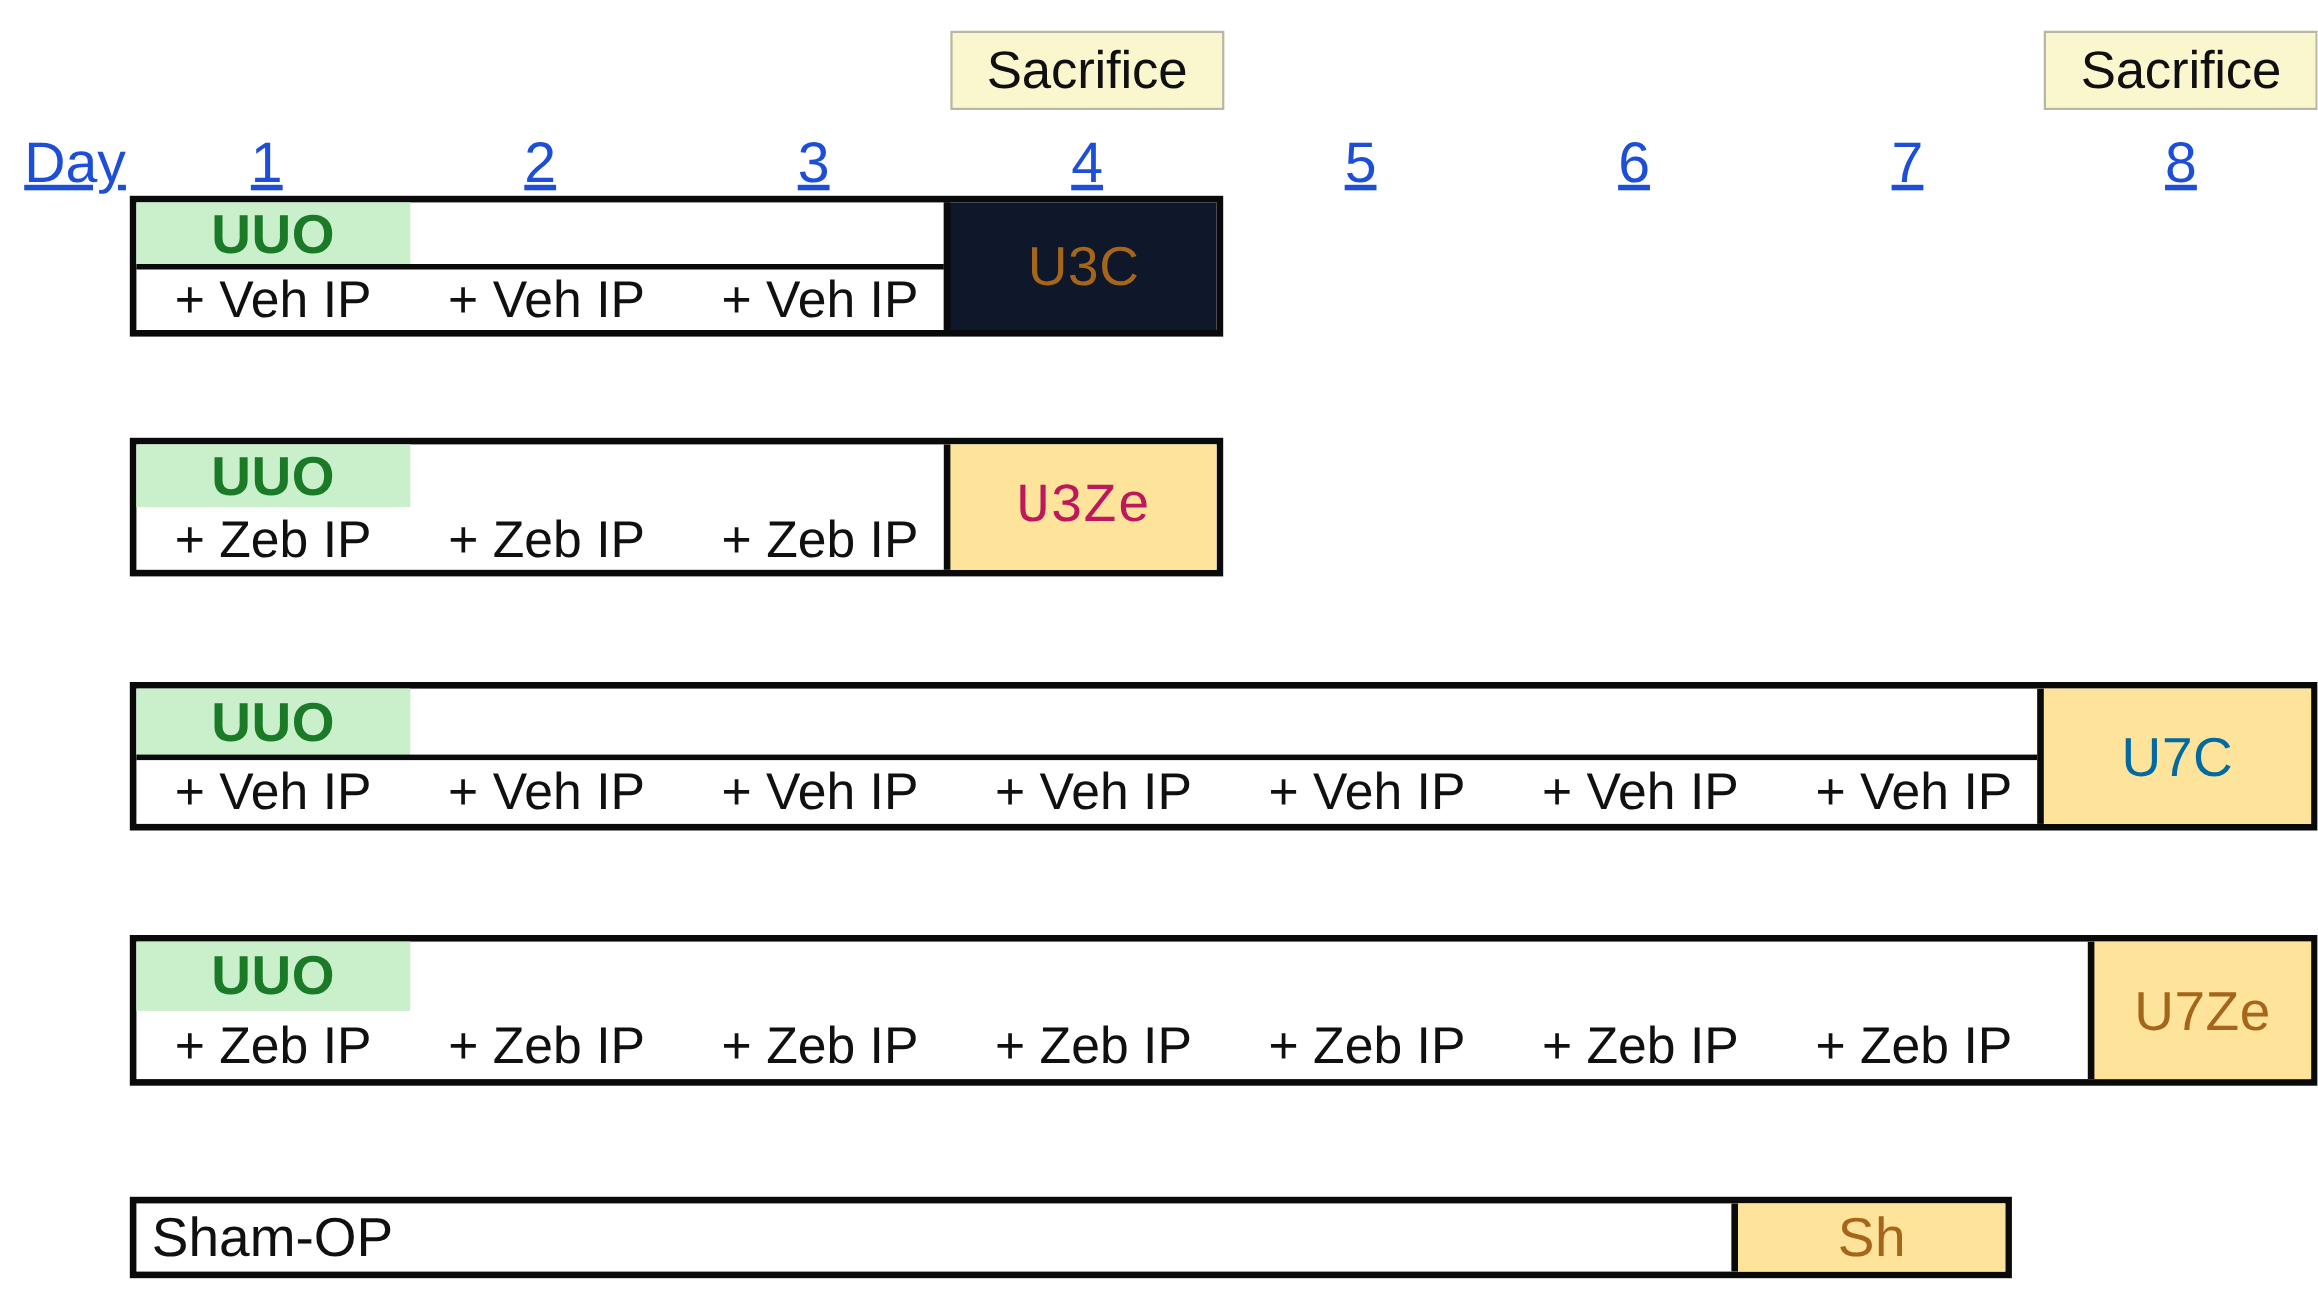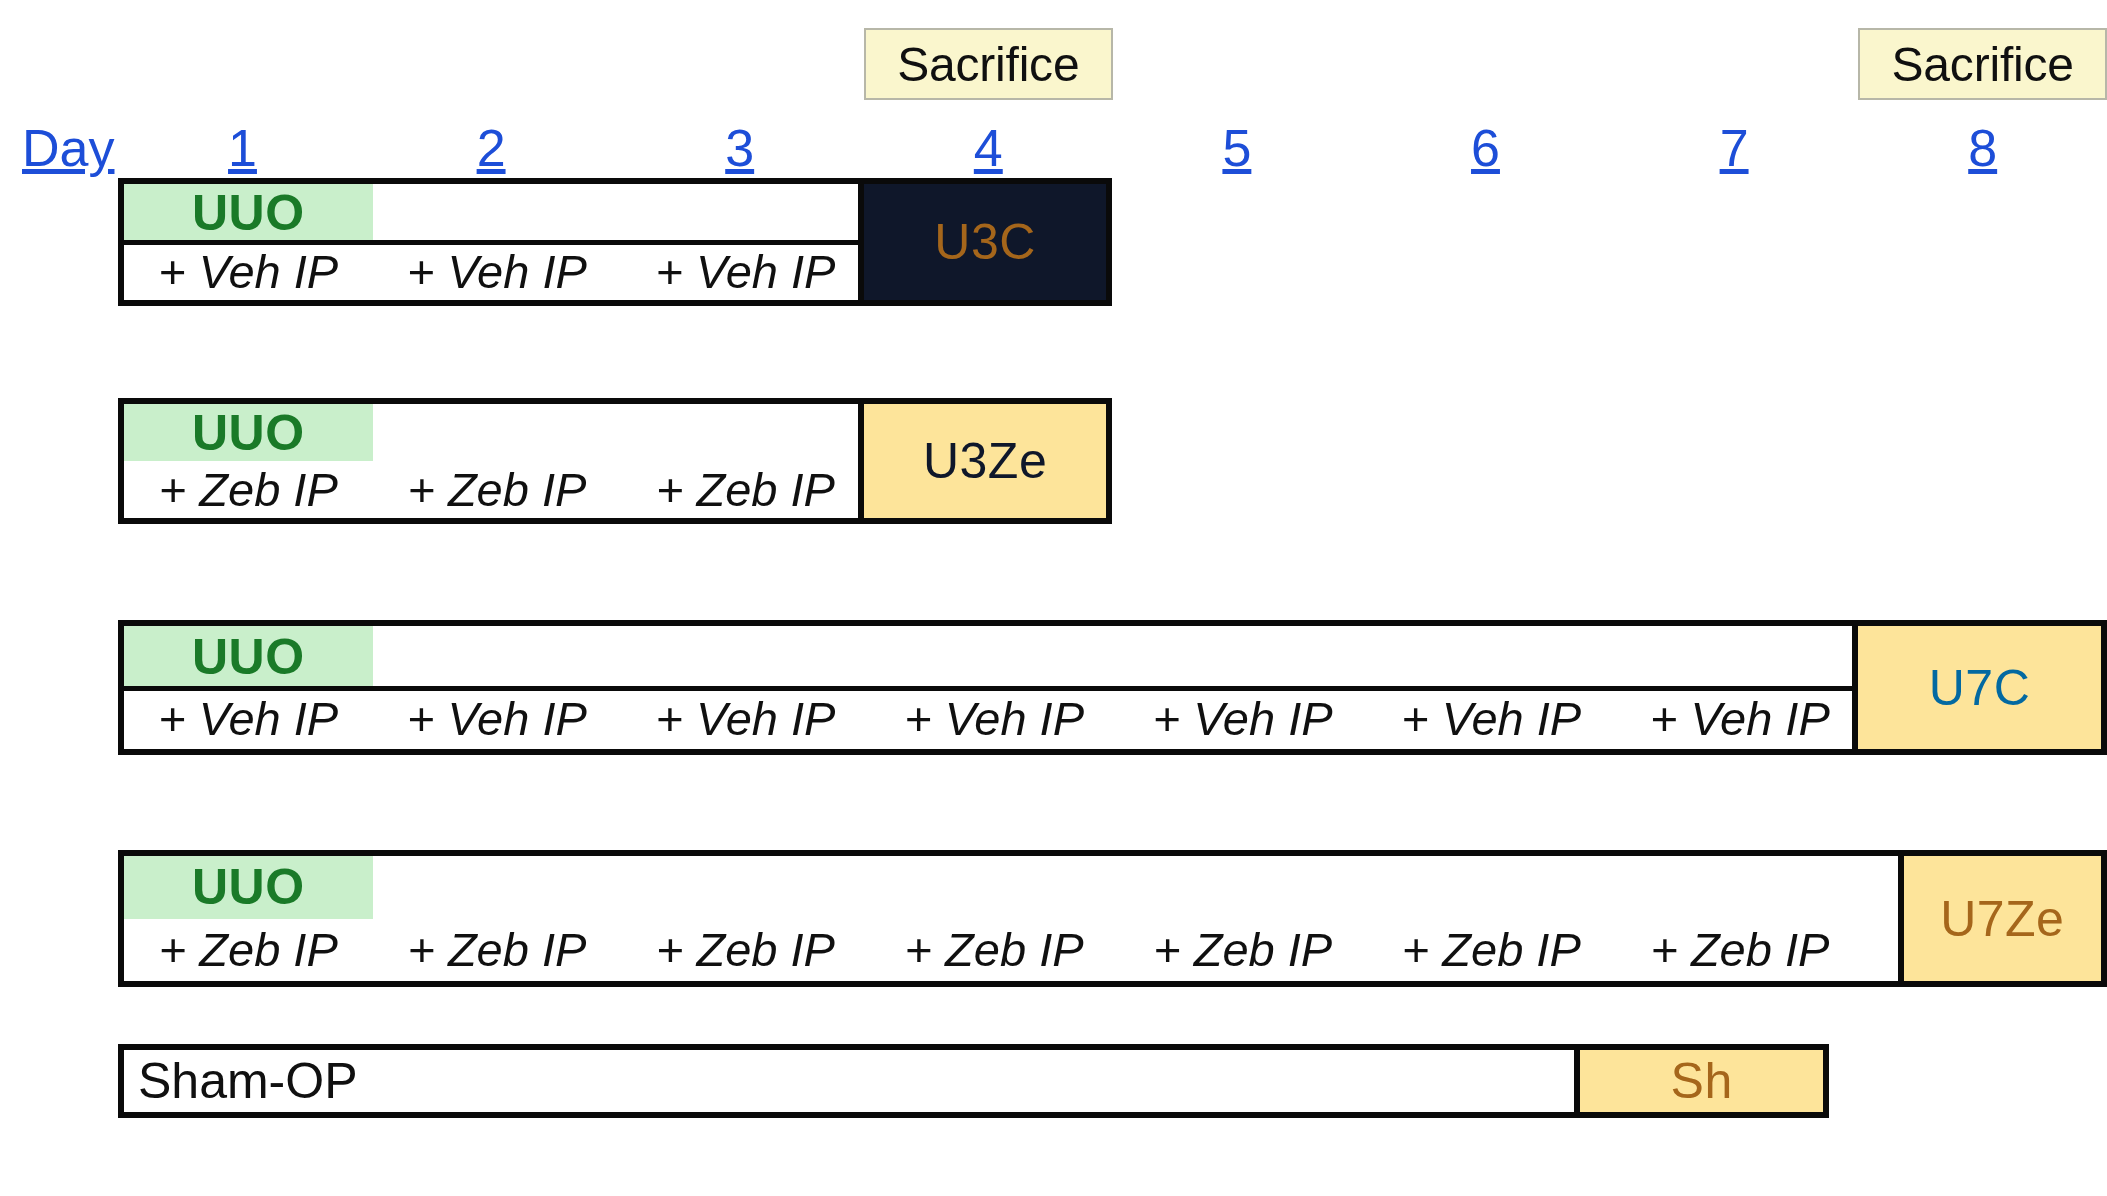--- a/index.html
+++ b/index.html
@@ -138,21 +138,20 @@
 
   .inj-cell {
     width: 249px;
     flex: 0 0 249px;
     display: flex;
     align-items: center;
     justify-content: center;
     font-size: 47px;
     color: #101010;
     white-space: nowrap;
-    font-style: italic;
   }
 
   
   .sham-label {
     position: absolute;
     left: 14px;
     top: 50%;
     transform: translateY(-50%);
     font-size: 50px;
     color: #101010;
@@ -203,21 +202,21 @@
           <div class="field" style="width: 733.8px;">
             <div class="upper">
               <div class="uuo-cell" style="width: 248.6px; background: rgb(201, 239, 203); color: rgb(26, 122, 40);">UUO</div>
             </div>
             <div class="lower">
               <div class="inj-cell" style="width: 248.6px; flex-basis: 248.6px;">+ Zeb IP</div>
               <div class="inj-cell" style="width: 248.6px; flex-basis: 248.6px;">+ Zeb IP</div>
               <div class="inj-cell" style="width: 248.6px; flex-basis: 248.6px;">+ Zeb IP</div>
             </div>
           </div>
-          <div class="end-block" style="width: 248.6px; background: rgb(253, 228, 154); color: #0f172a; border-left-color: rgb(10, 10, 10);">U3Ze</div>
+          <div class="end-block" style="width: 248.6px; background: rgb(253, 228, 154); color: #be185d; border-left-color: rgb(10, 10, 10); font-family: Liberation Mono, monospace;">U3Ze</div>
         </div>
       </div>
       <div class="row" style="top: 620px; height: 135px; width: 1988.8px; border-color: rgb(10, 10, 10);">
         <div class="row-inner">
           <div class="field" style="width: 1728.2px;">
             <div class="upper">
               <div class="uuo-cell" style="width: 248.6px; background: rgb(201, 239, 203); color: rgb(26, 122, 40);">UUO</div>
             </div>
             <div class="divider" style="background: rgb(10, 10, 10);"></div>
             <div class="lower">
@@ -245,21 +244,21 @@
               <div class="inj-cell" style="width: 248.6px; flex-basis: 248.6px;">+ Zeb IP</div>
               <div class="inj-cell" style="width: 248.6px; flex-basis: 248.6px;">+ Zeb IP</div>
               <div class="inj-cell" style="width: 248.6px; flex-basis: 248.6px;">+ Zeb IP</div>
               <div class="inj-cell" style="width: 248.6px; flex-basis: 248.6px;">+ Zeb IP</div>
               <div class="inj-cell" style="width: 248.6px; flex-basis: 248.6px;">+ Zeb IP</div>
             </div>
           </div>
           <div class="end-block" style="width: 203px; background: rgb(253, 228, 154); color: rgb(165, 102, 27); border-left-color: rgb(10, 10, 10);">U7Ze</div>
         </div>
       </div>
-      <div class="row" style="top: 1044px; height: 74px; width: 1711px; border-color: rgb(10, 10, 10);">
+      <div class="row" style="top: 1088px; height: 74px; width: 1711px; border-color: rgb(10, 10, 10);">
         <div class="row-inner">
           <div class="sham-label">Sham-OP</div>
           <div class="end-block" style="width: 248.6px; background: rgb(253, 228, 154); color: rgb(165, 102, 27); border-left-color: rgb(10, 10, 10);">Sh</div>
         </div>
       </div>
     </div>
 
 </div>
 
 </body></html>

